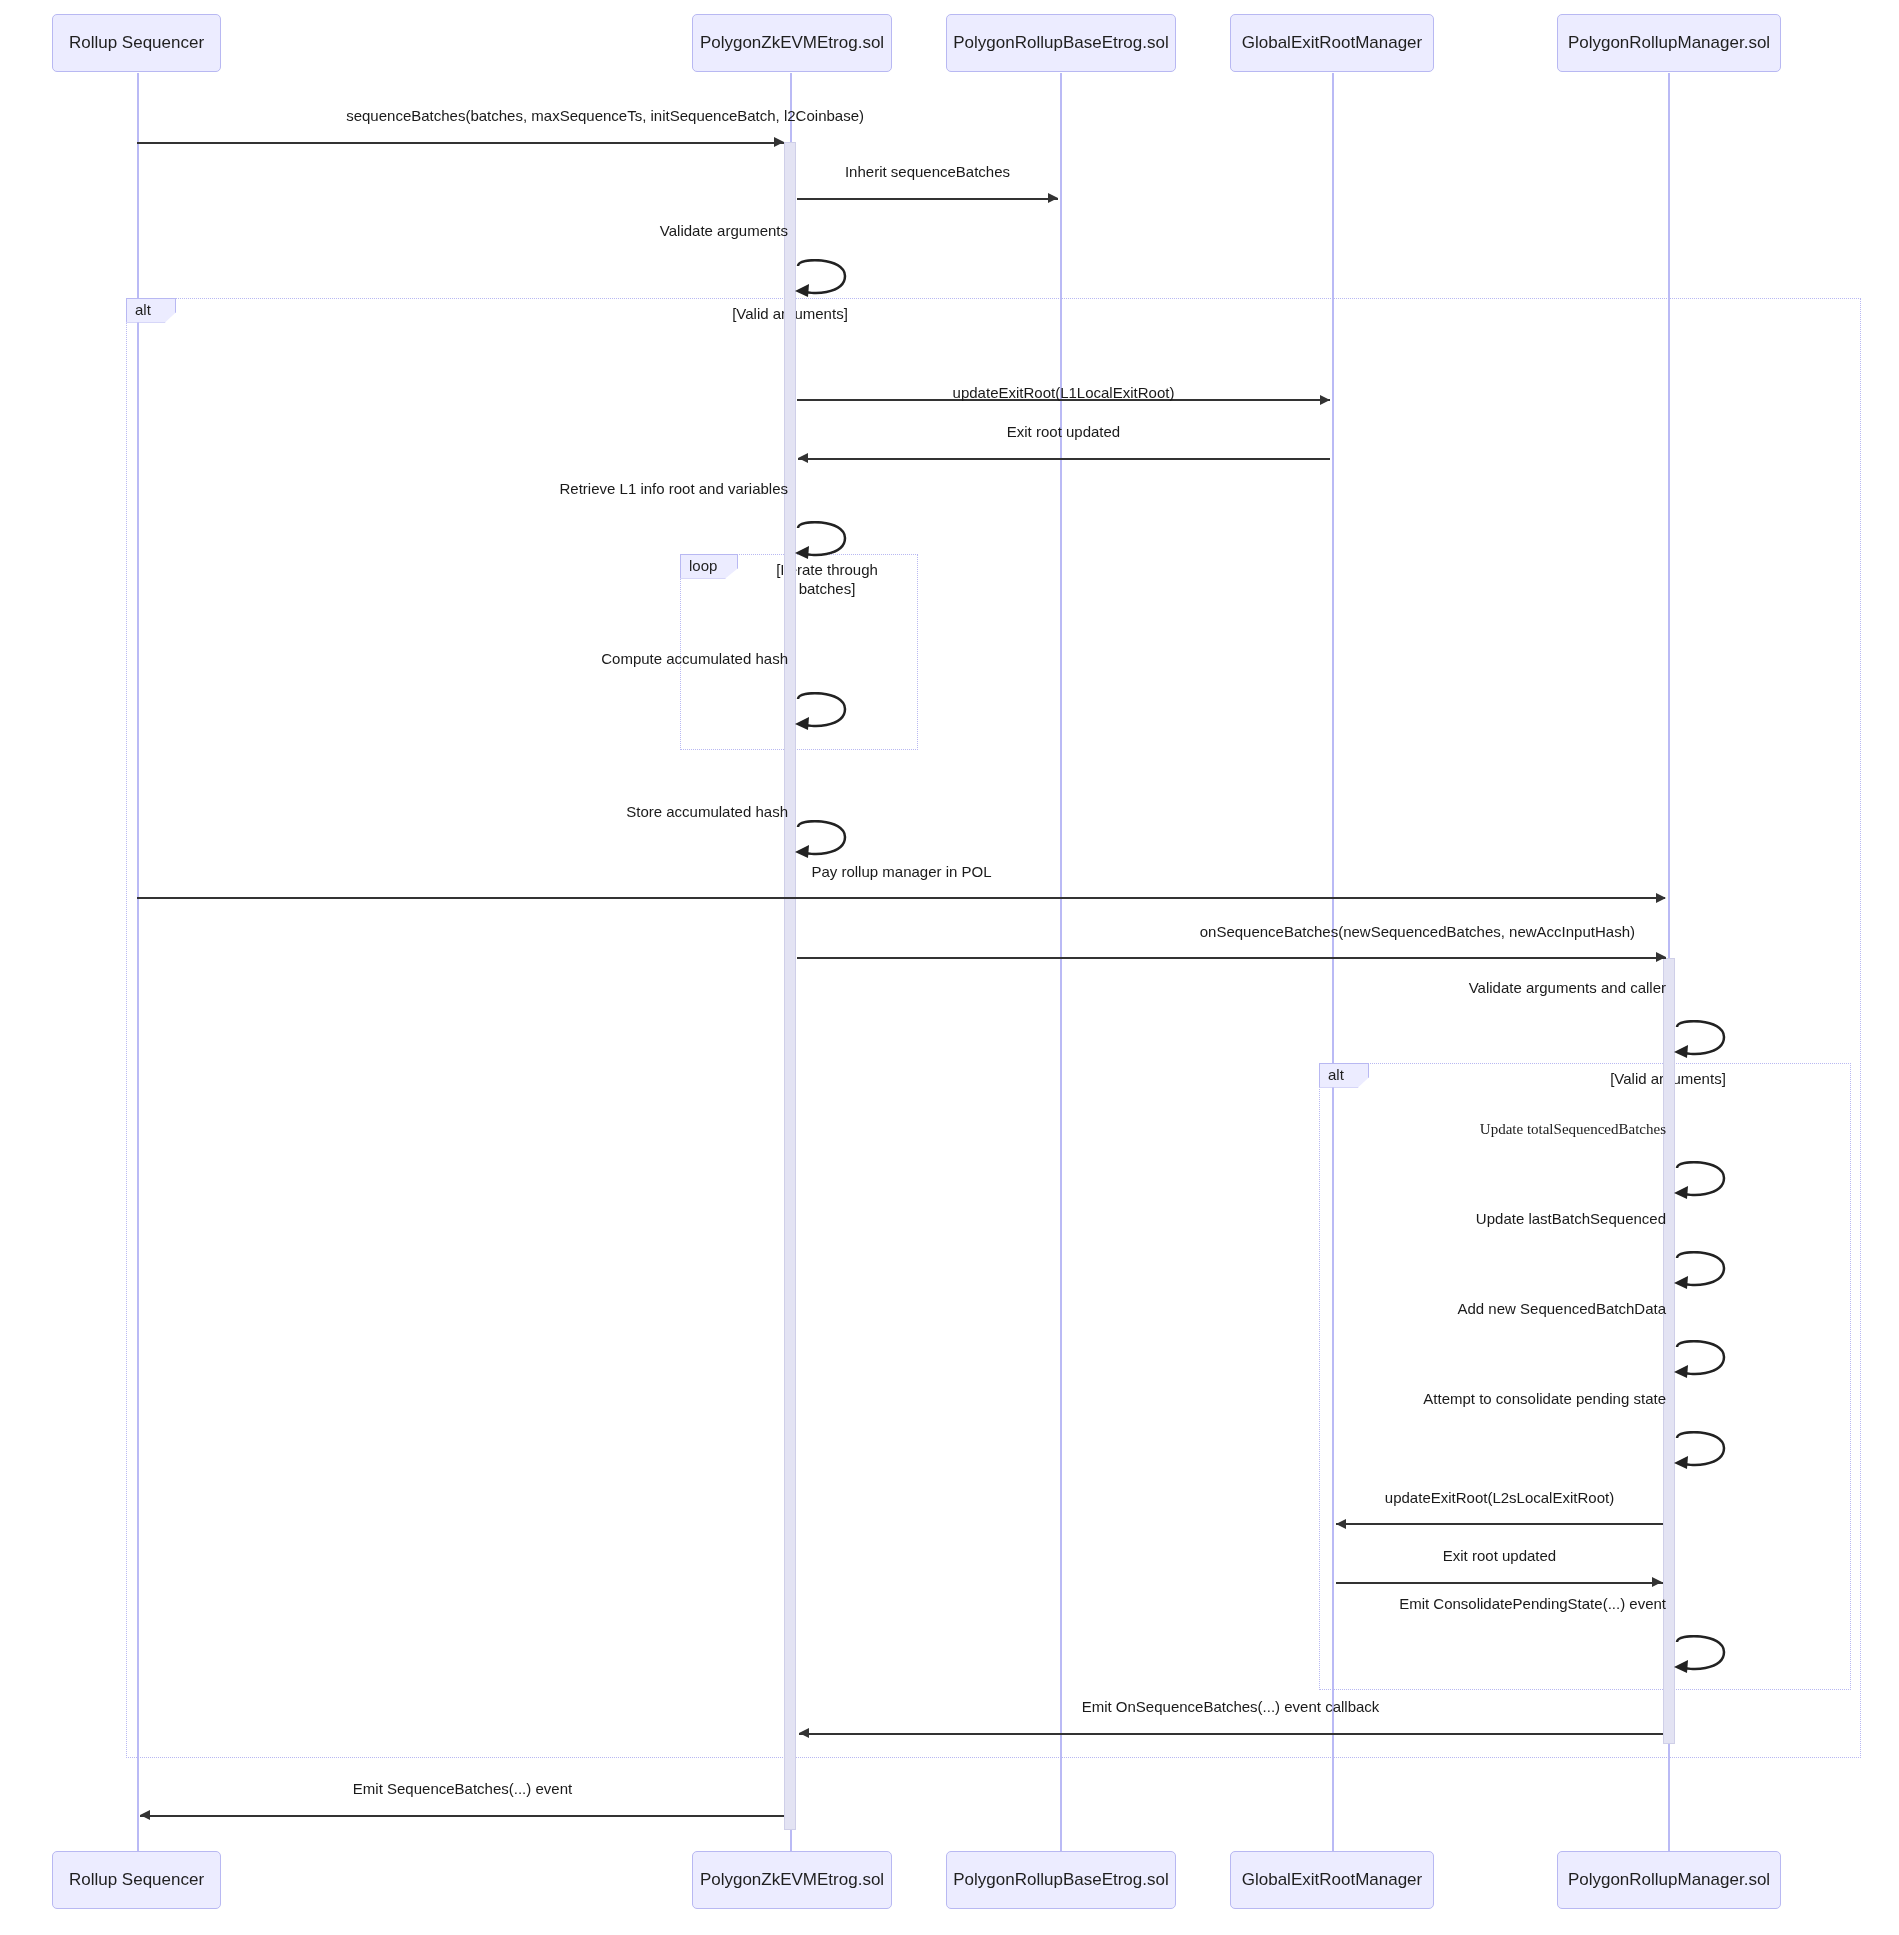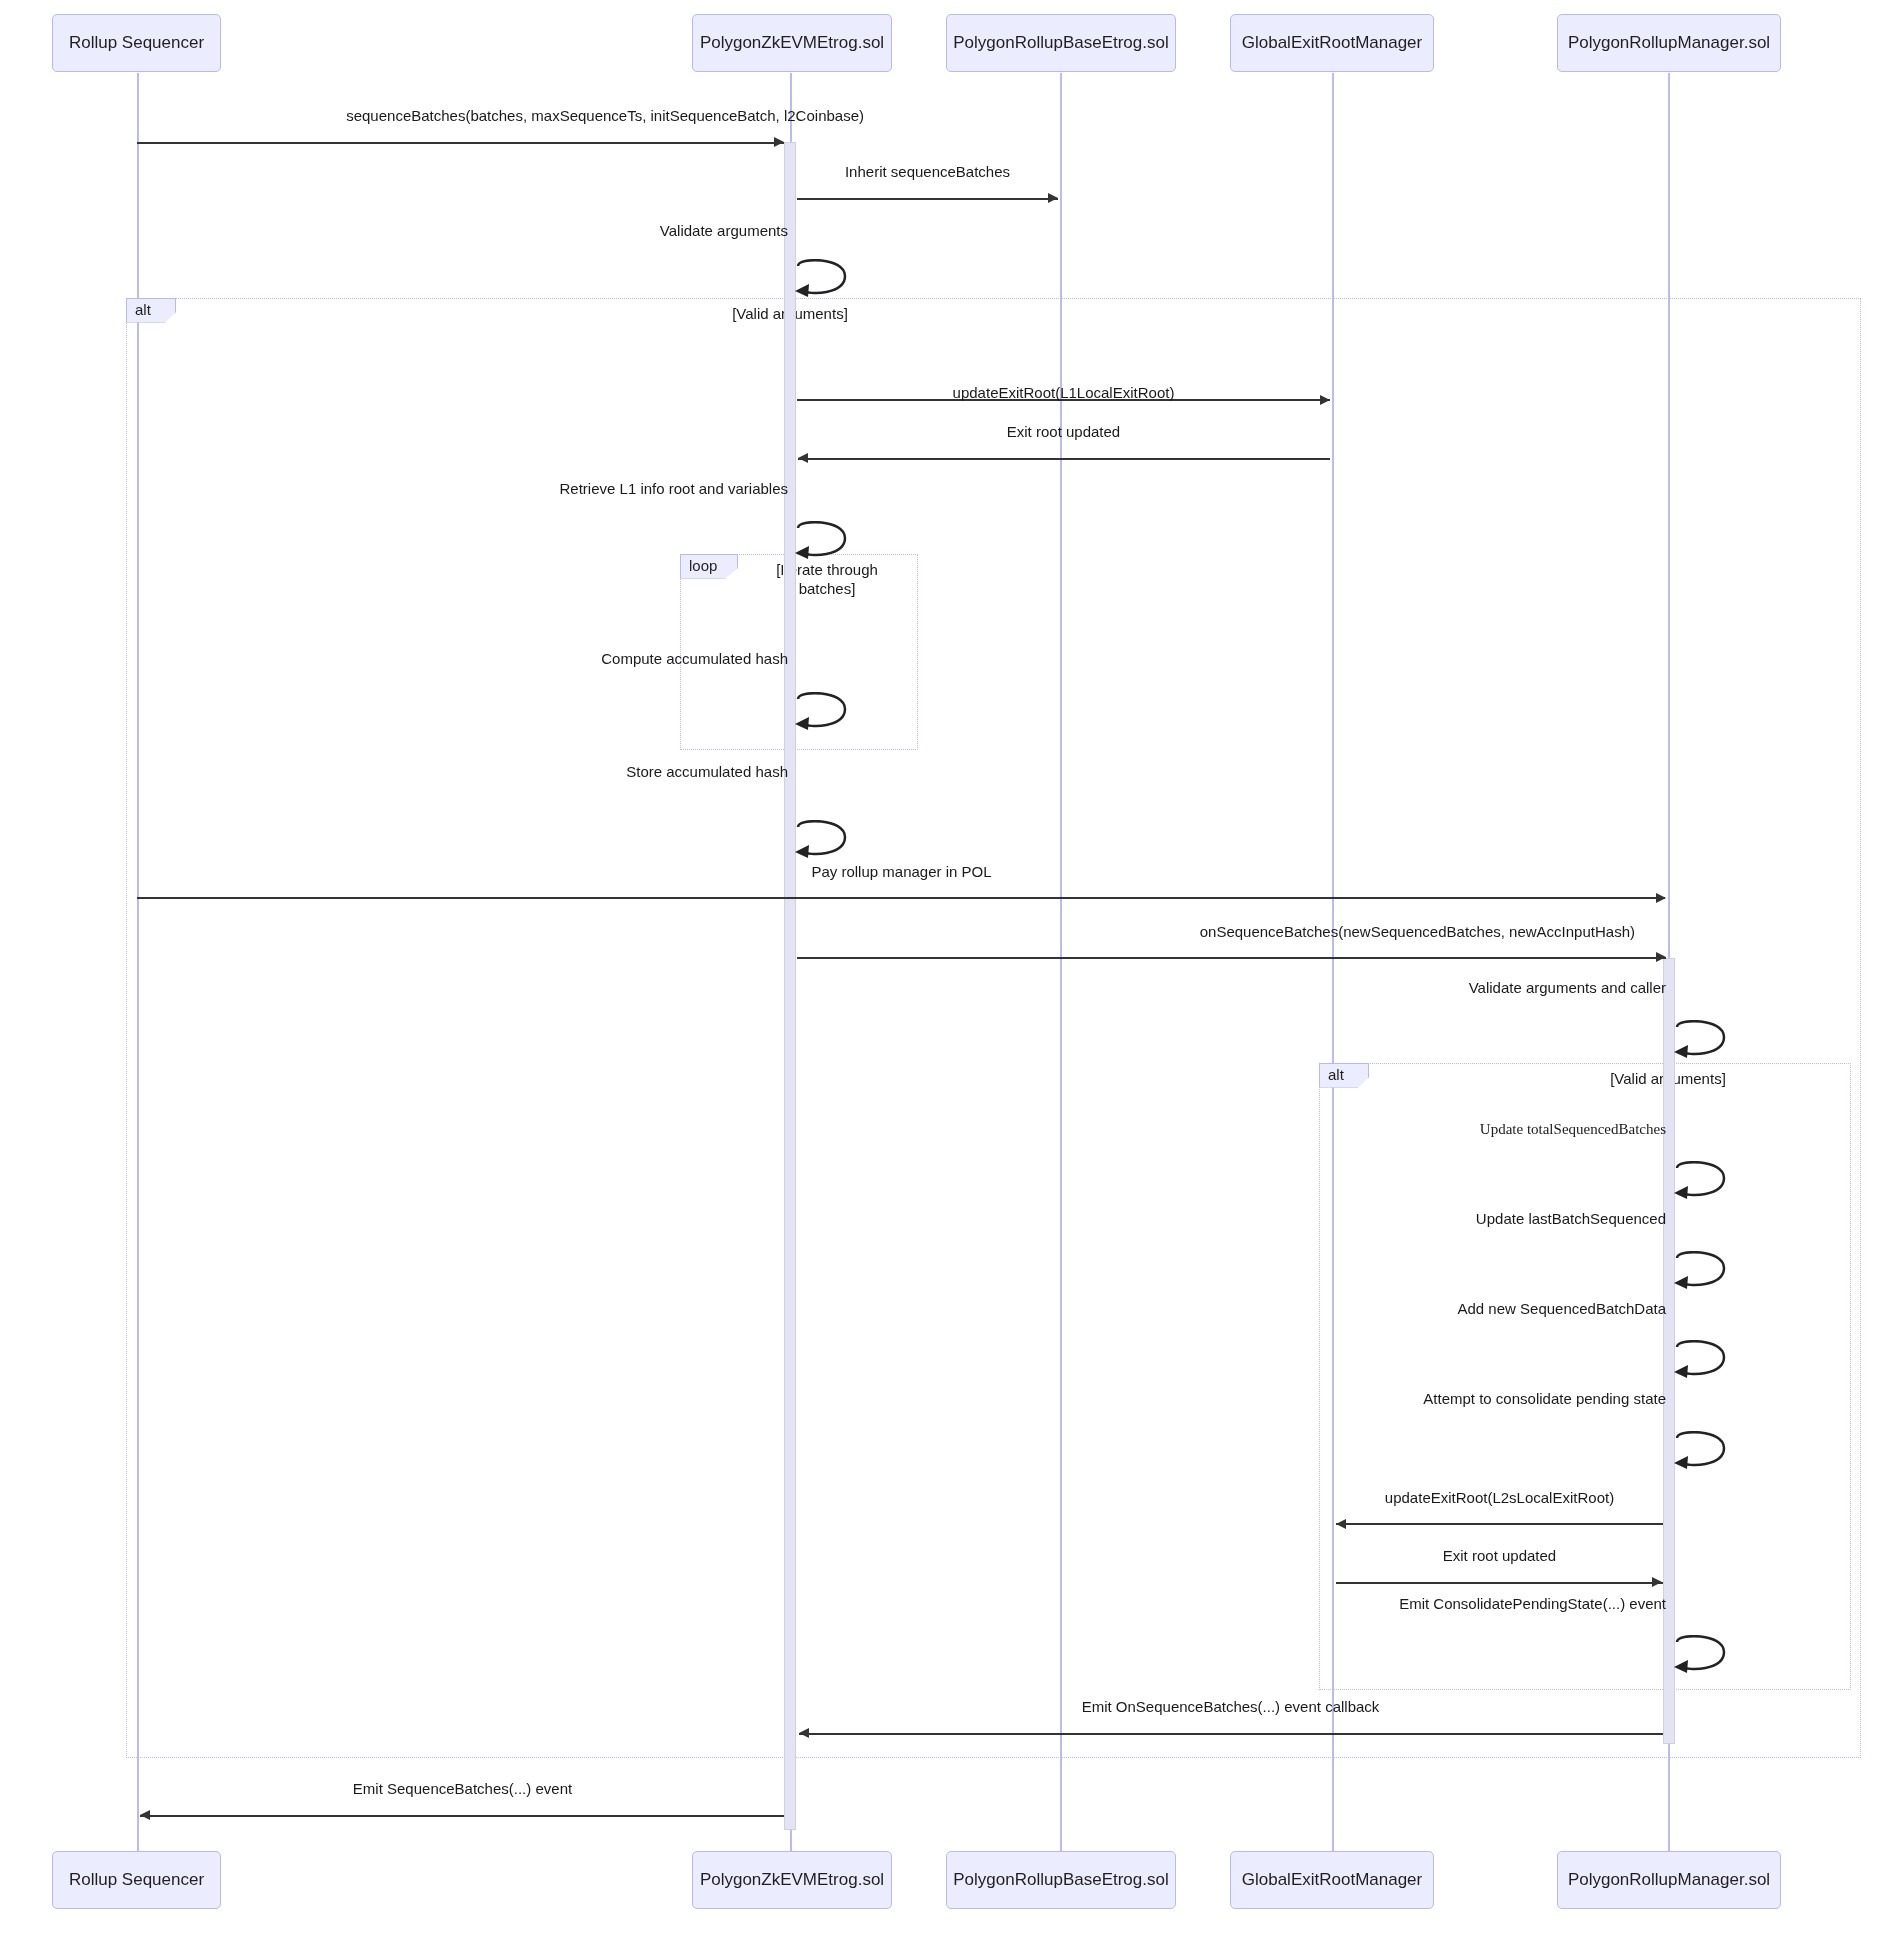--- a/index.html
+++ b/index.html
@@ -167,21 +167,21 @@
     <div class="msg-label" style="left: 474px; top: 480px; width: 323px; text-align: right; padding-right: 9px;">Retrieve L1 info root and variables</div>
     <svg width="60" height="47" class="self-loop" style="left: 793px; top: 692px; position: absolute;" viewBox="0 0 120 94">
       <path d="M 10 14 C 10 -4, 104 -4, 104 34 C 104 70, 34 74, 16 62" fill="none" stroke="#222" stroke-width="5"></path>
       <polygon points="4,64 32,50 30,76" fill="#222"></polygon>
     </svg>
     <div class="msg-label" style="left: 474px; top: 650px; width: 323px; text-align: right; padding-right: 9px;">Compute accumulated hash</div>
     <svg width="60" height="47" class="self-loop" style="left: 793px; top: 820px; position: absolute;" viewBox="0 0 120 94">
       <path d="M 10 14 C 10 -4, 104 -4, 104 34 C 104 70, 34 74, 16 62" fill="none" stroke="#222" stroke-width="5"></path>
       <polygon points="4,64 32,50 30,76" fill="#222"></polygon>
     </svg>
-    <div class="msg-label" style="left: 474px; top: 763px; width: 323px; text-align: right; padding-right: 9px;">Store accumulated hash</div>
+    <div class="msg-label" style="left: 474px; top: 803px; width: 323px; text-align: right; padding-right: 9px;">Store accumulated hash</div>
     <div class="msg-line" style="left: 137px; top: 897px; width: 1528px;"></div>
     <div class="arrow-head arrow-right" style="left: 1656px; top: 893px;"></div>
     <div class="msg-label" style="left: 498px; top: 863px; width: 807px; text-align: center;">Pay rollup manager in POL</div>
     <div class="msg-line" style="left: 797px; top: 957px; width: 869px;"></div>
     <div class="arrow-head arrow-right" style="left: 1656px; top: 952px;"></div>
     <div class="msg-label" style="left: 828px; top: 923px; width: 807px; text-align: right;">onSequenceBatches(newSequencedBatches, newAccInputHash)</div>
     <svg width="60" height="47" class="self-loop" style="left: 1672px; top: 1020px; position: absolute;" viewBox="0 0 120 94">
       <path d="M 10 14 C 10 -4, 104 -4, 104 34 C 104 70, 34 74, 16 62" fill="none" stroke="#222" stroke-width="5"></path>
       <polygon points="4,64 32,50 30,76" fill="#222"></polygon>
     </svg>

